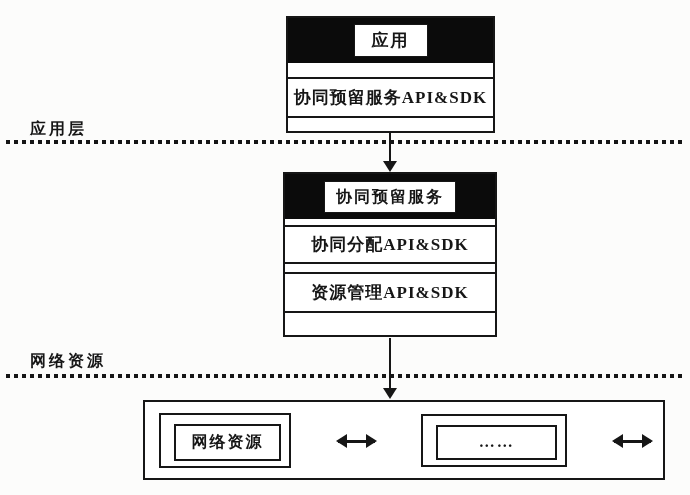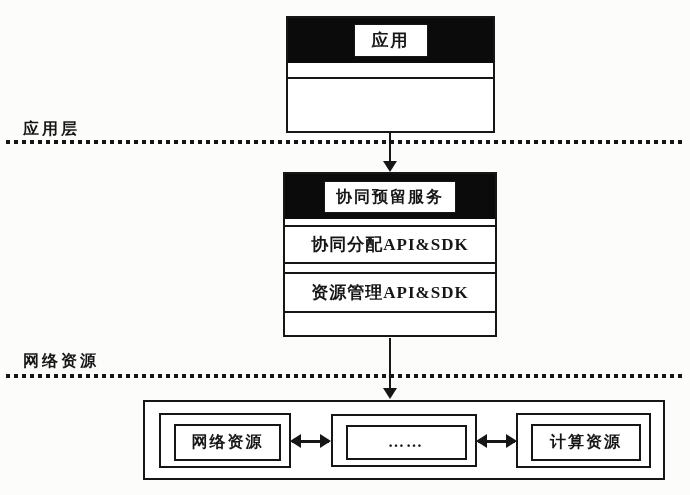--- a/index.html
+++ b/index.html
@@ -50,21 +50,21 @@
 
   #app-box  .s1 { height: 16px; }
   #app-box  .r1 { height: 39px; }
   #grid-box .s1 { height: 8px;  }
   #grid-box .r1 { height: 37px; }
   #grid-box .s2 { height: 10px; }
   #grid-box .r2 { height: 39px; }
 
   
   .layer-label {
-    position: absolute; left: 23px;
+    position: absolute; left: 30px;
     font-family: Liberation Sans, sans-serif;
     font-weight: 700; font-size: 16px; letter-spacing: 3px;
     white-space: nowrap;
   }
   #label-app  { top: 119px; }
   #label-grid { top: 351px; }
   #label-data { top: 459px; }
 
   .dotline {
     position: absolute; left: 6px; width: 676px; height: 4px;
@@ -135,20 +135,21 @@
 </head>
 <body>
 
 <div class="diagram">
 
   <div class="tier-box" id="app-box">
     <div class="tier-header">
       <span class="header-badge">应用</span>
     </div>
     <div class="strip s1"></div>
+    <div class="api-row r1">协同预留服务API&amp;SDK</div>
     <div class="strip last"></div>
   </div>
 
   <div class="layer-label" id="label-app">应用层</div>
   <div class="dotline" id="dot1"></div>
 
   <div class="v-arrow" id="varrow1">
     <span class="shaft"></span>
     <span class="head"></span>
   </div>
@@ -174,19 +175,16 @@
 
   <div id="res-box">
     <div class="node" id="node-network">
       <div class="node-inner">网络资源</div>
     </div>
     <div class="h-arrow"></div>
     <div class="node mid" id="node-dots">
       <div class="node-inner">……</div>
     </div>
     <div class="h-arrow"></div>
-    <div class="node" id="node-compute">
-      <div class="node-inner">计算资源</div>
-    </div>
   </div>
 
 
 </div>
 
 </body></html>

